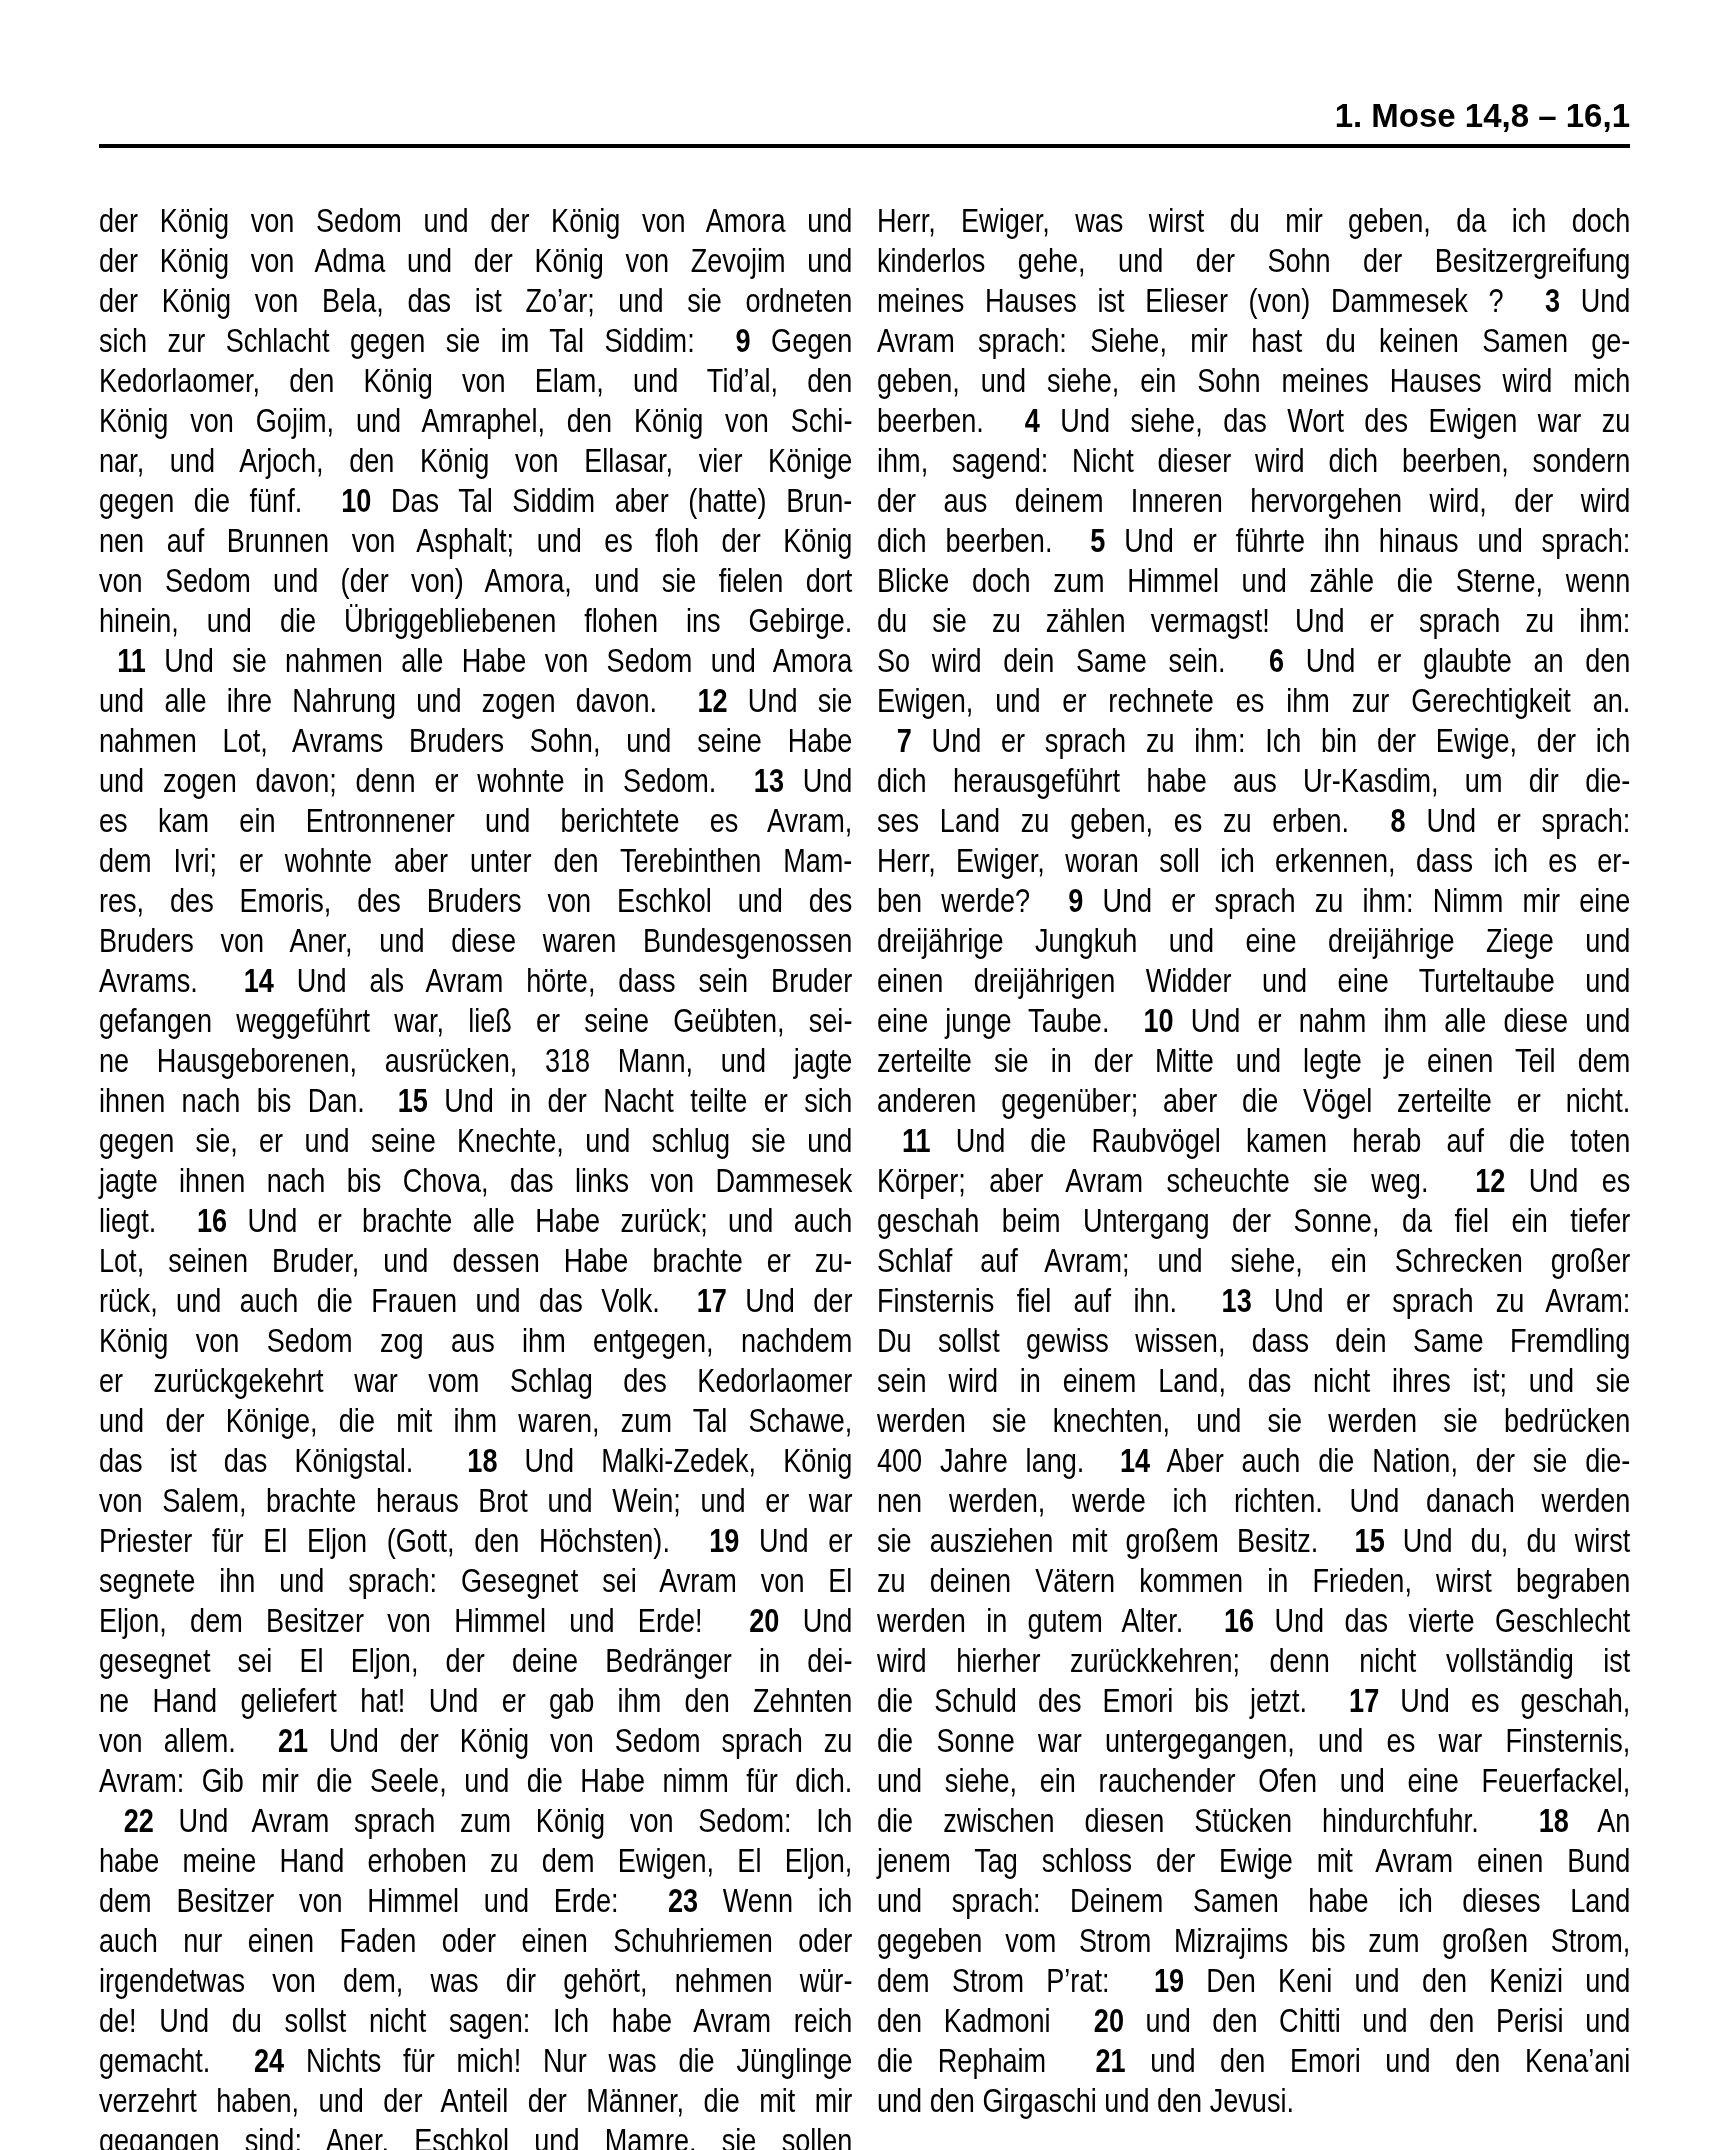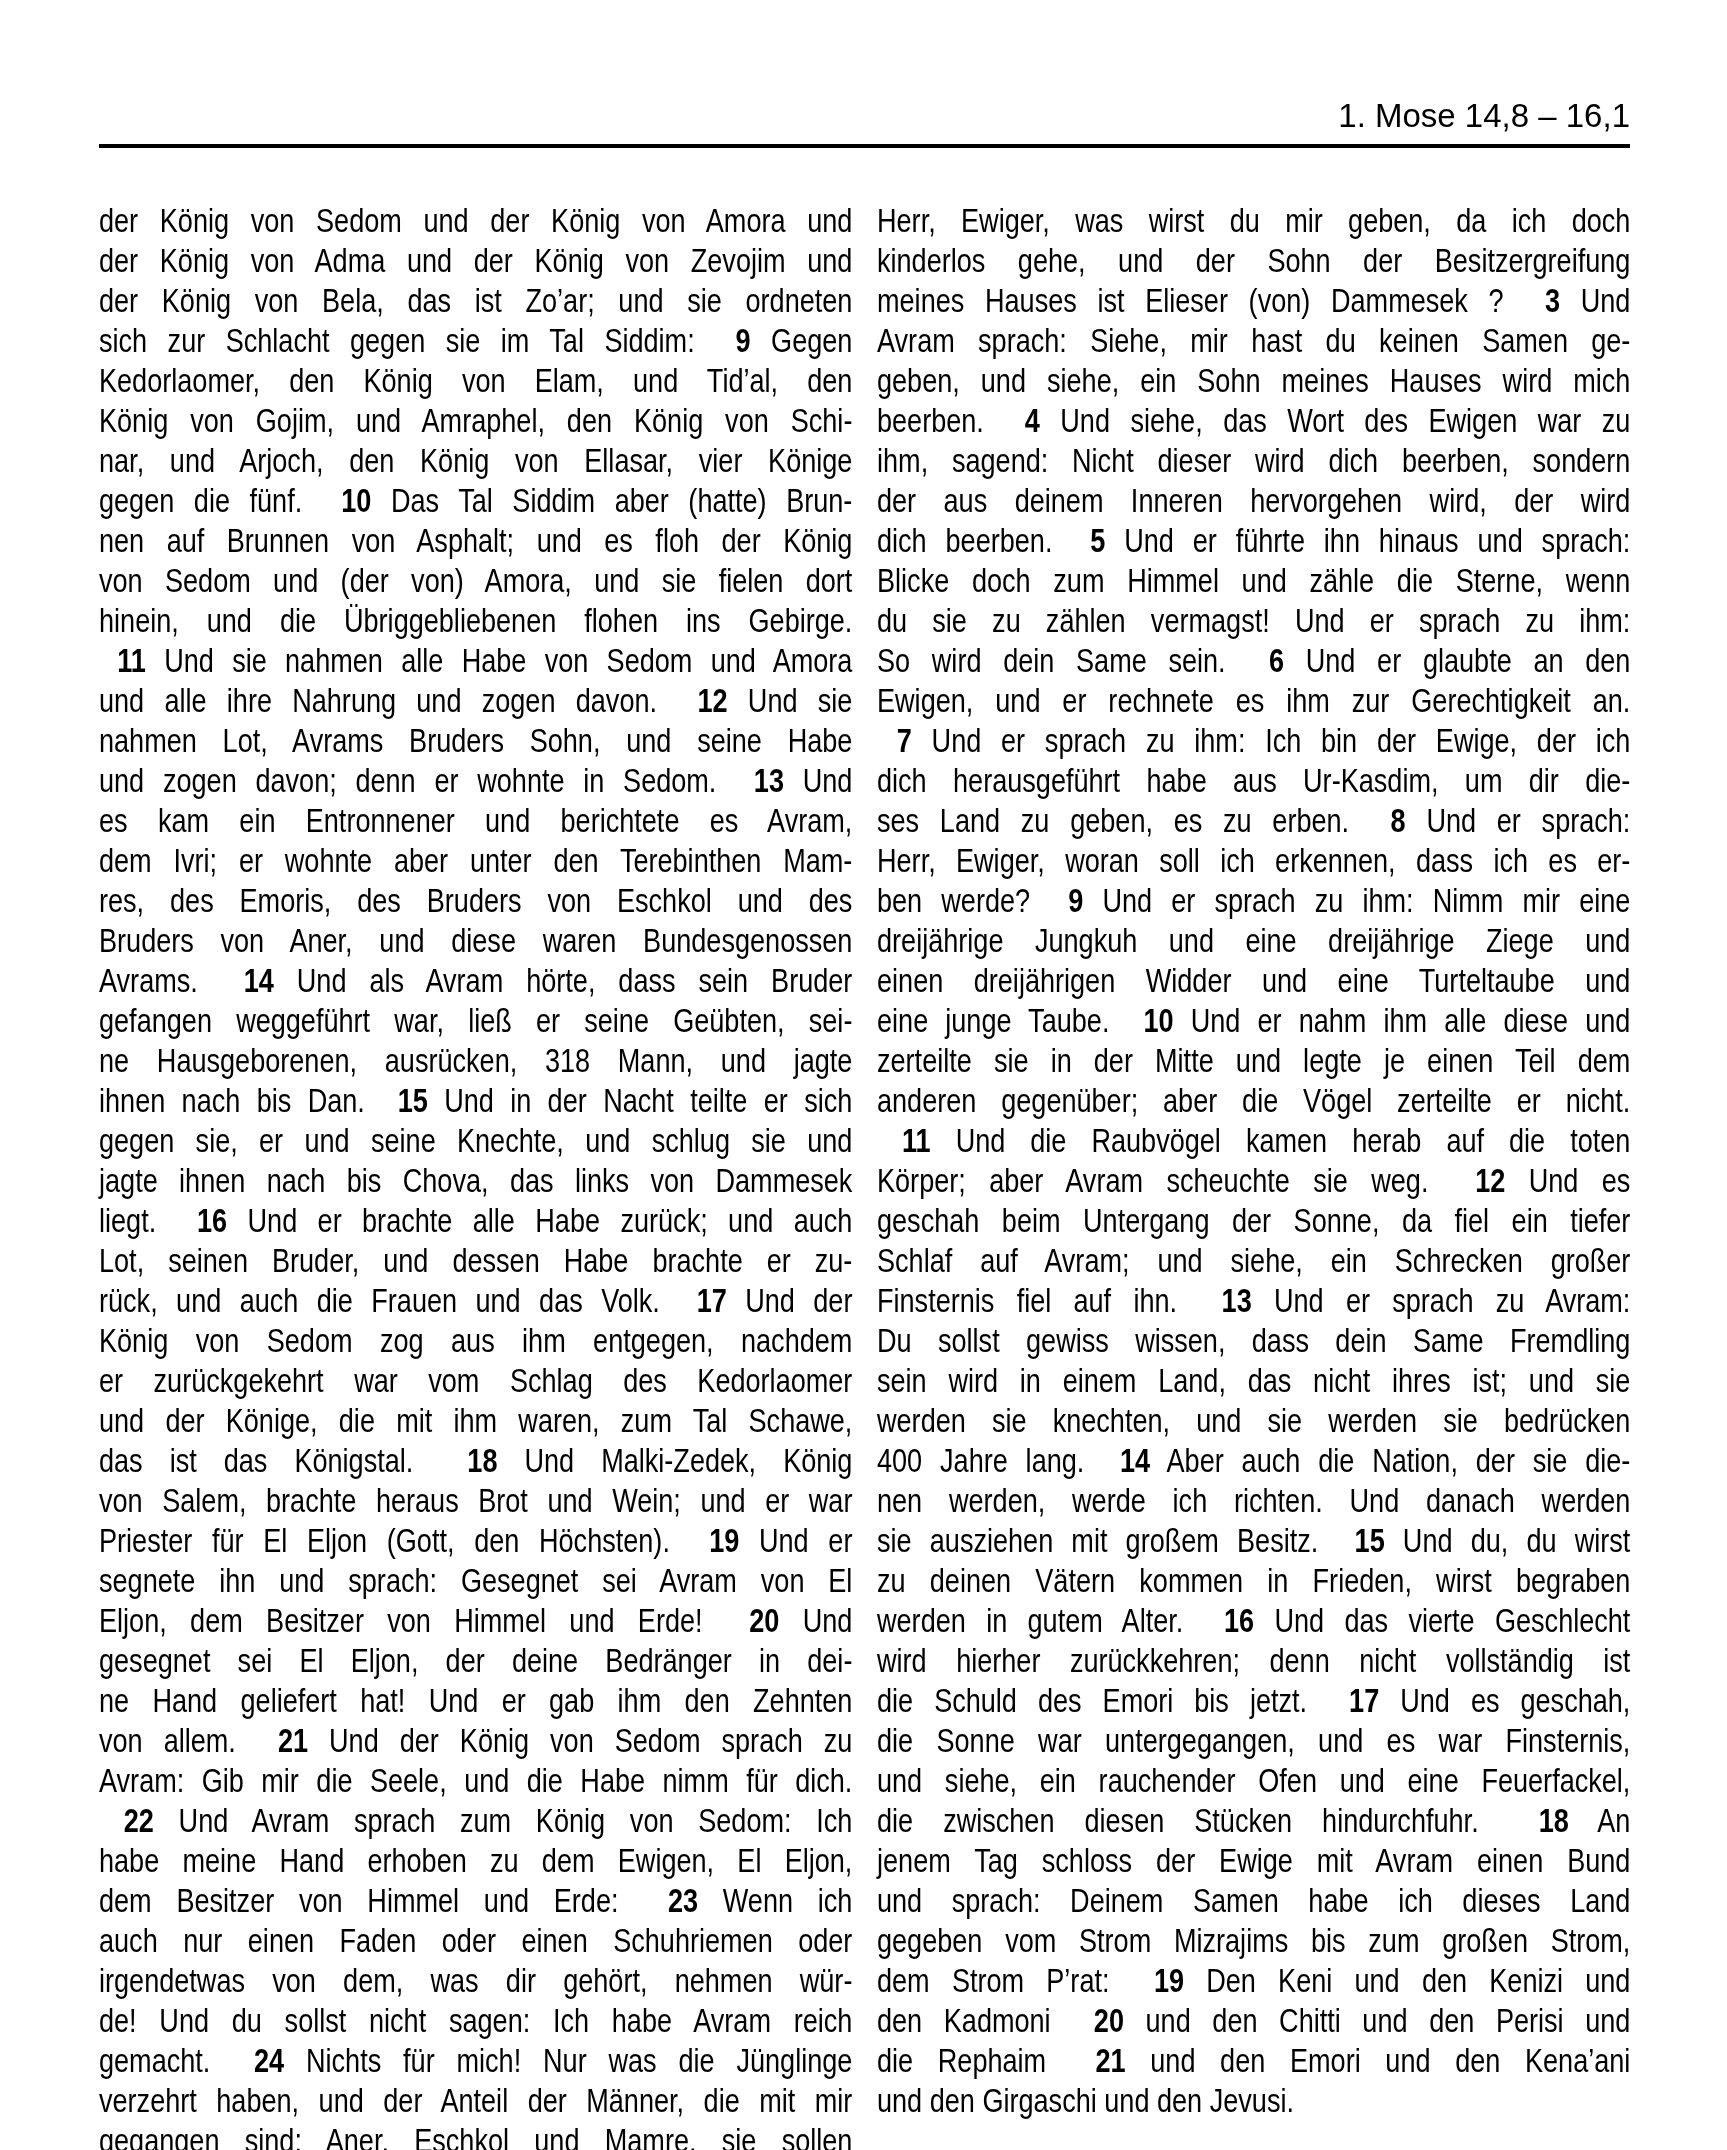--- a/index.html
+++ b/index.html
@@ -17,21 +17,21 @@
   }
   .page {
     position: absolute;
     inset: 0;
     padding: 0 97px 0 99px;
     box-sizing: border-box;
   }
   .header {
     padding-top: 99px;
     text-align: right;
-    font-weight: normal;
+    font-weight: bold;
     font-size: 33px;
     line-height: 1;
     letter-spacing: 0px;
   }
   .header-rule {
     height: 0;
     border-top: 4.3px solid #000;
     margin-top: 12px;
   }
   .columns {

